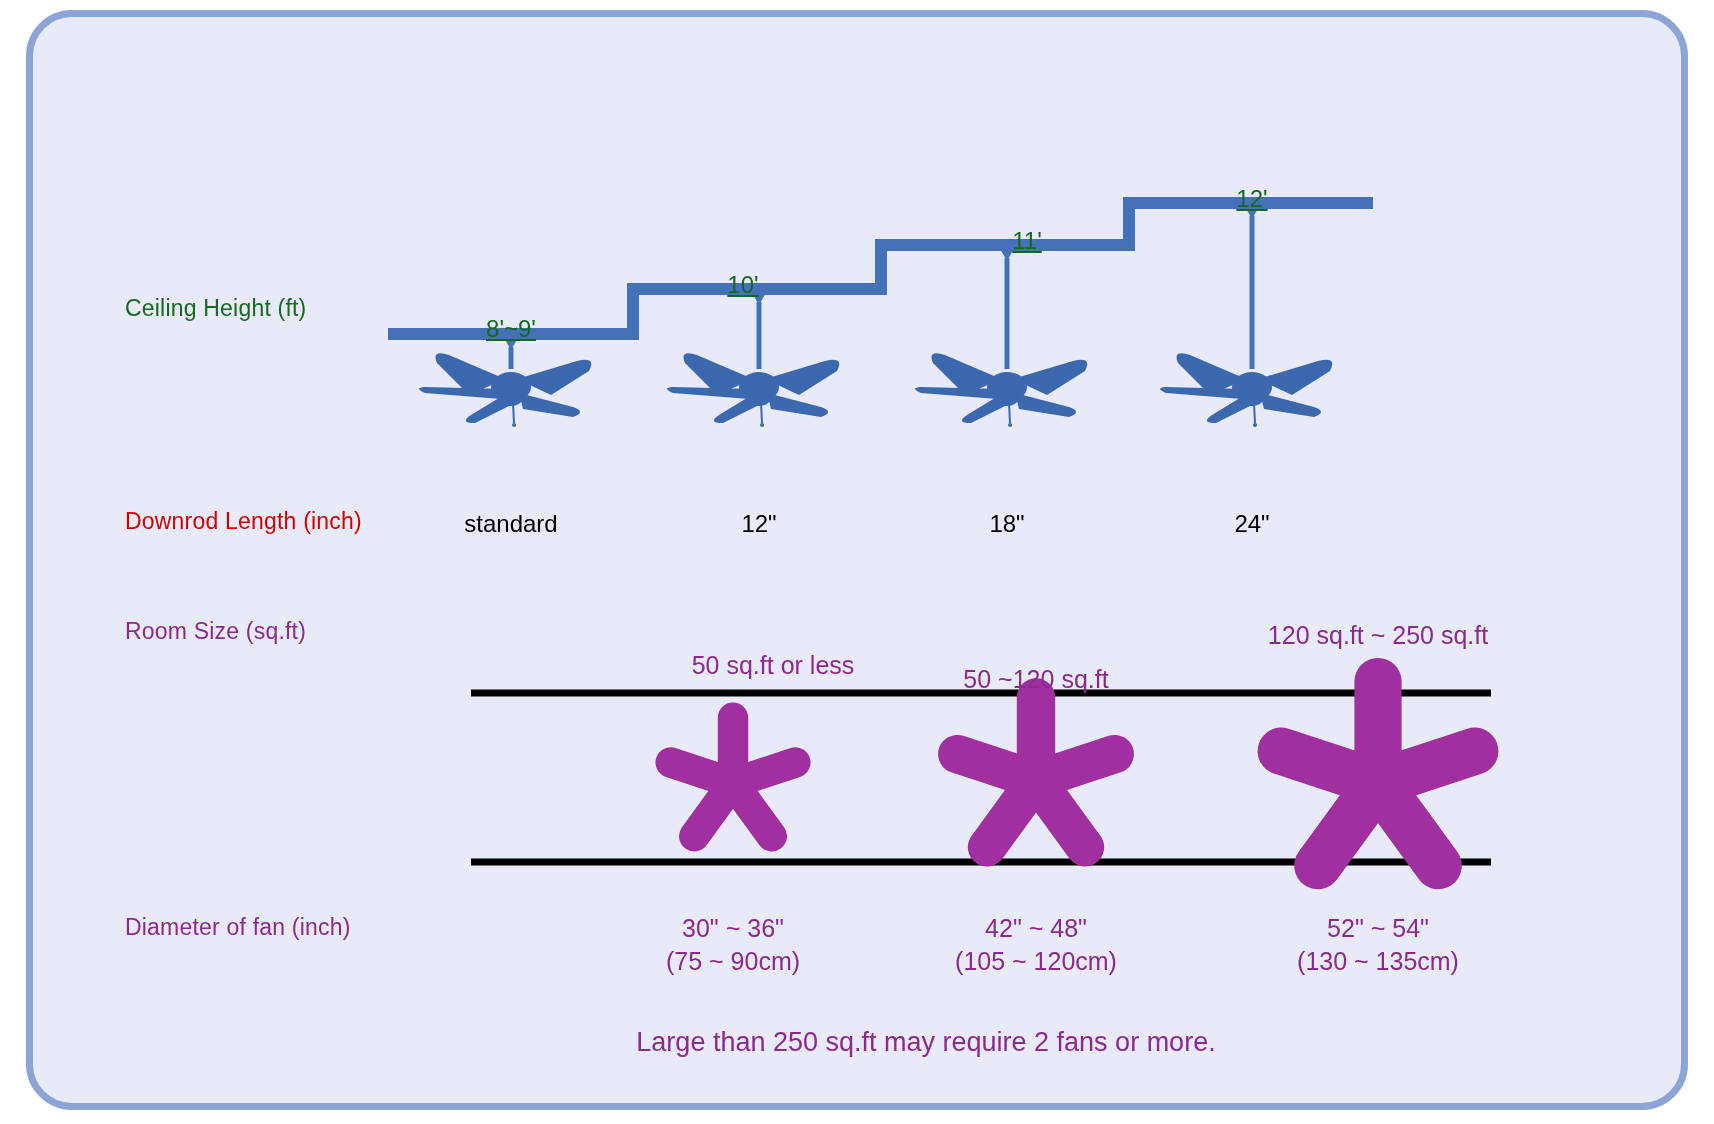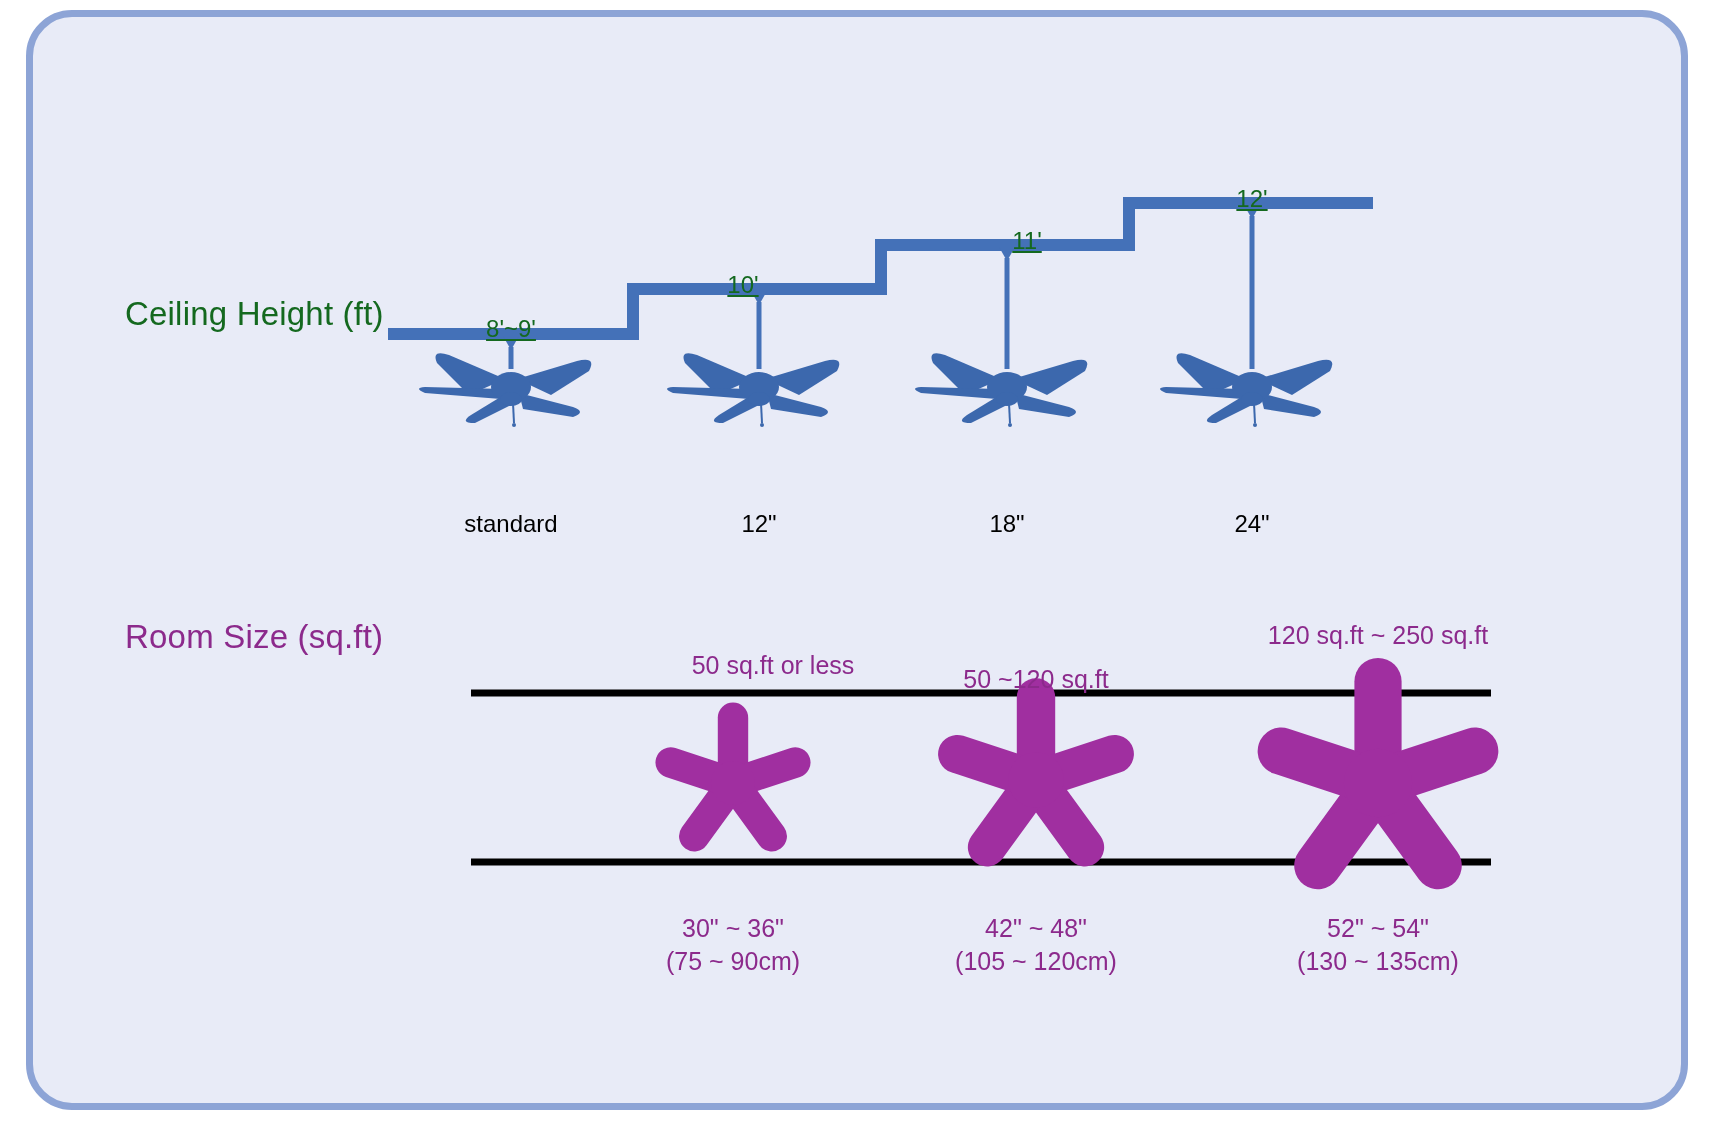--- a/index.html
+++ b/index.html
@@ -15,21 +15,21 @@
     position:absolute;
     left:26px;top:10px;
     width:1662px;height:1100px;
     box-sizing:border-box;
     background:#e8ebf7;
     border:7px solid #8da4d6;
     border-radius:46px;
   }
   .row-label{
     position:absolute;
-    font-size:33px;
+    font-size:23px;
     white-space:nowrap;
     letter-spacing:.2px;
   }
   .lbl-ceiling{color:#14691f;}
   .lbl-downrod{color:#d00000;}
   .lbl-purple{color:#8c2a8c;}
 
   .tick{
     position:absolute;
     font-size:24px;
@@ -151,21 +151,23 @@
       <g transform="translate(1003,763) scale(0.96)">
         <use href="#purpleFan"></use>
       </g>
 
       <g transform="translate(1345,766) scale(1.18)">
         <use href="#purpleFan"></use>
       </g>
     </svg>
 
     <div class="row-label lbl-ceiling" style="left:92px;top:278px;">Ceiling Height (ft)</div>
+    <div class="row-label lbl-downrod" style="left:92px;top:491px;">Downrod Length (inch)</div>
     <div class="row-label lbl-purple" style="left:92px;top:601px;">Room Size (sq.ft)</div>
+    <div class="row-label lbl-purple" style="left:92px;top:897px;">Diameter of fan (inch)</div>
 
     <div class="tick" style="left:478px;top:298px;">8'~9'</div>
     <div class="tick" style="left:710px;top:254px;">10'</div>
     <div class="tick" style="left:994px;top:210px;">11'</div>
     <div class="tick" style="left:1219px;top:168px;">12'</div>
 
     <div class="downrod-val" style="left:478px;top:493px;">standard</div>
     <div class="downrod-val" style="left:726px;top:493px;">12"</div>
     <div class="downrod-val" style="left:974px;top:493px;">18"</div>
     <div class="downrod-val" style="left:1219px;top:493px;">24"</div>
@@ -180,15 +182,16 @@
     </div>
     <div class="dia-val" style="left:1003px;top:895px;">
       <div>42" ~ 48"</div>
       <div>(105 ~ 120cm)</div>
     </div>
     <div class="dia-val" style="left:1345px;top:895px;">
       <div>52" ~ 54"</div>
       <div>(130 ~ 135cm)</div>
     </div>
 
+    <div class="footer-note" style="left:893px;top:1010px;">Large than 250 sq.ft may require 2 fans or more.</div>
 
   </div>
 </div>
 
 </body></html>

